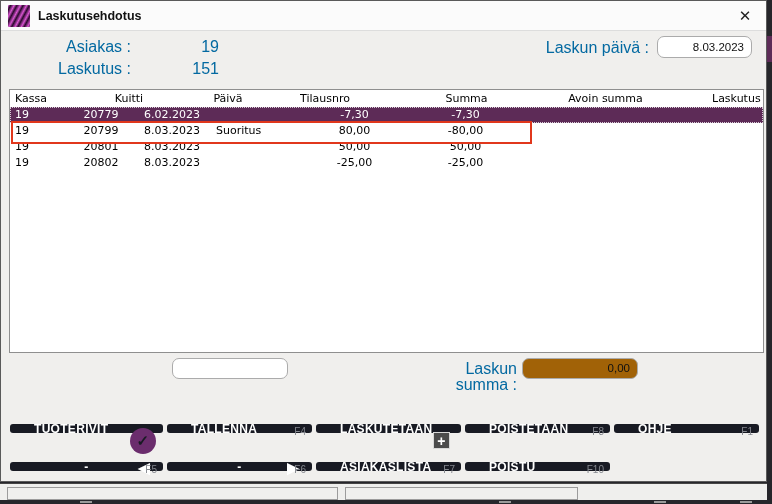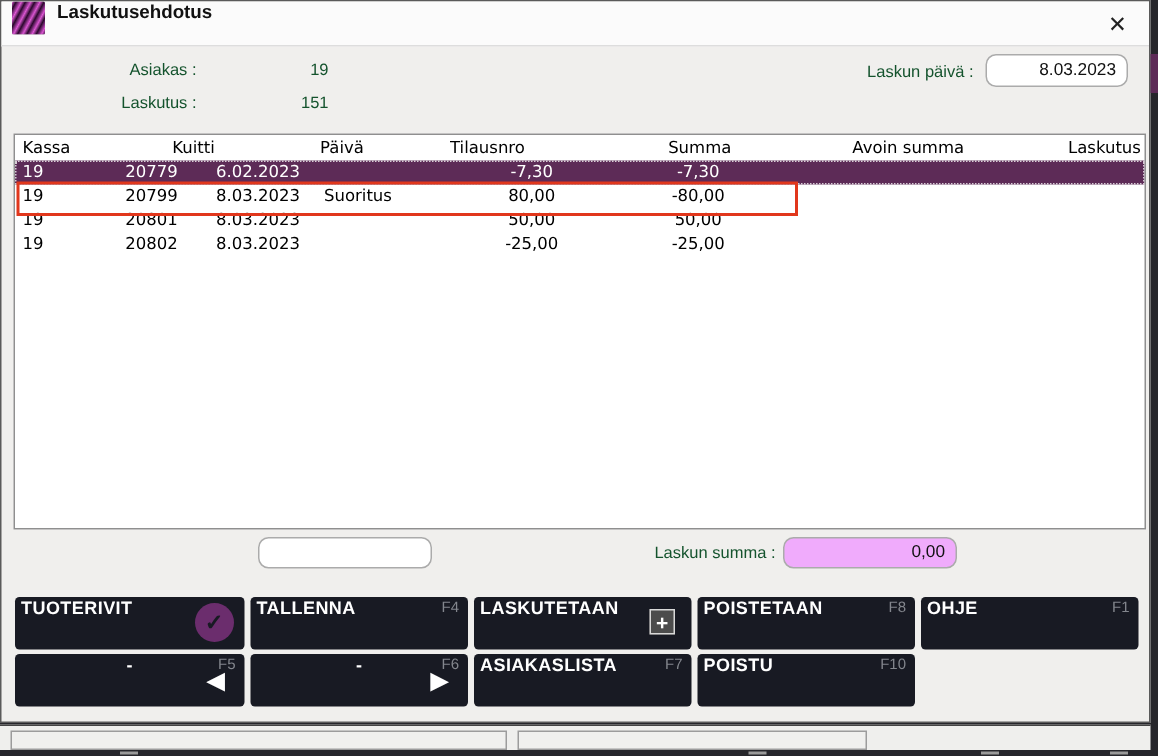--- a/index.html
+++ b/index.html
@@ -15,38 +15,38 @@
   
   .window {
     position: absolute; left: 0; top: 0; width: 767px; height: 482px;
     background: #f0efed;
     border: 1px solid #5a5a5a;
   }
   .titlebar {
     position: absolute; left: 0; top: 0; right: 0; height: 30px;
     background: #fbfbfb;
     border-bottom: 1px solid #dddddd;
-    display: flex; align-items: flex-start;
+    display: flex; align-items: center;
   }
   .app-icon {
     width: 22px; height: 22px; margin-left: 7px;
     background: #16041a repeating-linear-gradient(118deg, #e25bd8 0px, #2a082c 2.5px, #cf4fc8 5.5px);
     border-radius: 1px;
   }
   .title-text {
     margin-left: 8px; font-size: 12.5px; font-weight: 600; color: #111;
   }
   .close-btn {
     position: absolute; right: 10px; top: 4px; width: 22px; height: 22px;
     display: flex; align-items: center; justify-content: center;
     font-size: 15px; color: #222; cursor: default;
   }
 
   
-  .hl { position: absolute; font-size: 11px; color: #14532d; height: 16px; line-height: 16px; }
+  .hl { position: absolute; font-size: 16px; color: #0369a1; height: 16px; line-height: 16px; }
   .r { text-align: right; }
   .asiakas-label   { left: 30px;  top: 38px; width: 100px; }
   .asiakas-number  { left: 140px; top: 38px; width: 78px; }
   .asiakas-name    { left: 231px; top: 38px; width: 220px; }
   .laskunro-label  { left: 30px;  top: 60px; width: 100px; }
   .laskunro-value  { left: 140px; top: 60px; width: 78px; }
   .paiva-label     { left: 540px; top: 39px; width: 108px; }
   .date-field {
     position: absolute; left: 656px; top: 35px; width: 95px; height: 22px;
     background: #ffffff; border: 1px solid #ababab; border-radius: 7px;
@@ -88,40 +88,41 @@
   .lisa-label  { left: 60px;  top: 360px; width: 107px; }
   .summa-label { left: 408px; top: 360px; width: 108px; }
   .lisa-field {
     position: absolute; left: 171px; top: 357px; width: 116px; height: 21px;
     background: #ffffff; border: 1px solid #ababab; border-radius: 7px;
     font-size: 11.5px; padding: 0 7px; color: #111;
     font-family: "Liberation Sans", sans-serif;
   }
   .sum-field {
     position: absolute; left: 521px; top: 357px; width: 116px; height: 21px;
-    background: #f0abfc; border: 1px solid #ababab; border-radius: 7px;
+    background: #a16207; border: 1px solid #ababab; border-radius: 7px;
     font-size: 11.5px; text-align: right; padding: 0 7px; color: #111;
     line-height: 19px;
   }
 
   
   .btn-grid {
     position: absolute; left: 9px; top: 397px; width: 749px; height: 73px;
     display: grid;
     grid-template-columns: 153px repeat(4, 1fr);
     grid-template-rows: 35px 35px;
     gap: 3px 4px;
   }
   .btn {
     position: relative;
     background: #181a23; border-radius: 3px;
     color: #ffffff; font-size: 12px; font-weight: bold; letter-spacing: 0.3px;
-    display: flex; 
-    padding: 0 4px; cursor: default;
+    display: flex; align-items: center;
+    padding: 0 24px; cursor: default;
     font-family: "Liberation Sans", sans-serif;
+    margin-top: 26px;
   }
   .btn .blabel { white-space: nowrap; }
   .btn.center { justify-content: center; }
   .fkey {
     position: absolute; top: 2px; right: 6px;
     font-size: 10px; font-weight: normal; color: #83868d; letter-spacing: 0;
   }
   .check-badge {
     position: absolute; right: 7px; top: 4px;
     width: 26px; height: 26px; border-radius: 50%;

